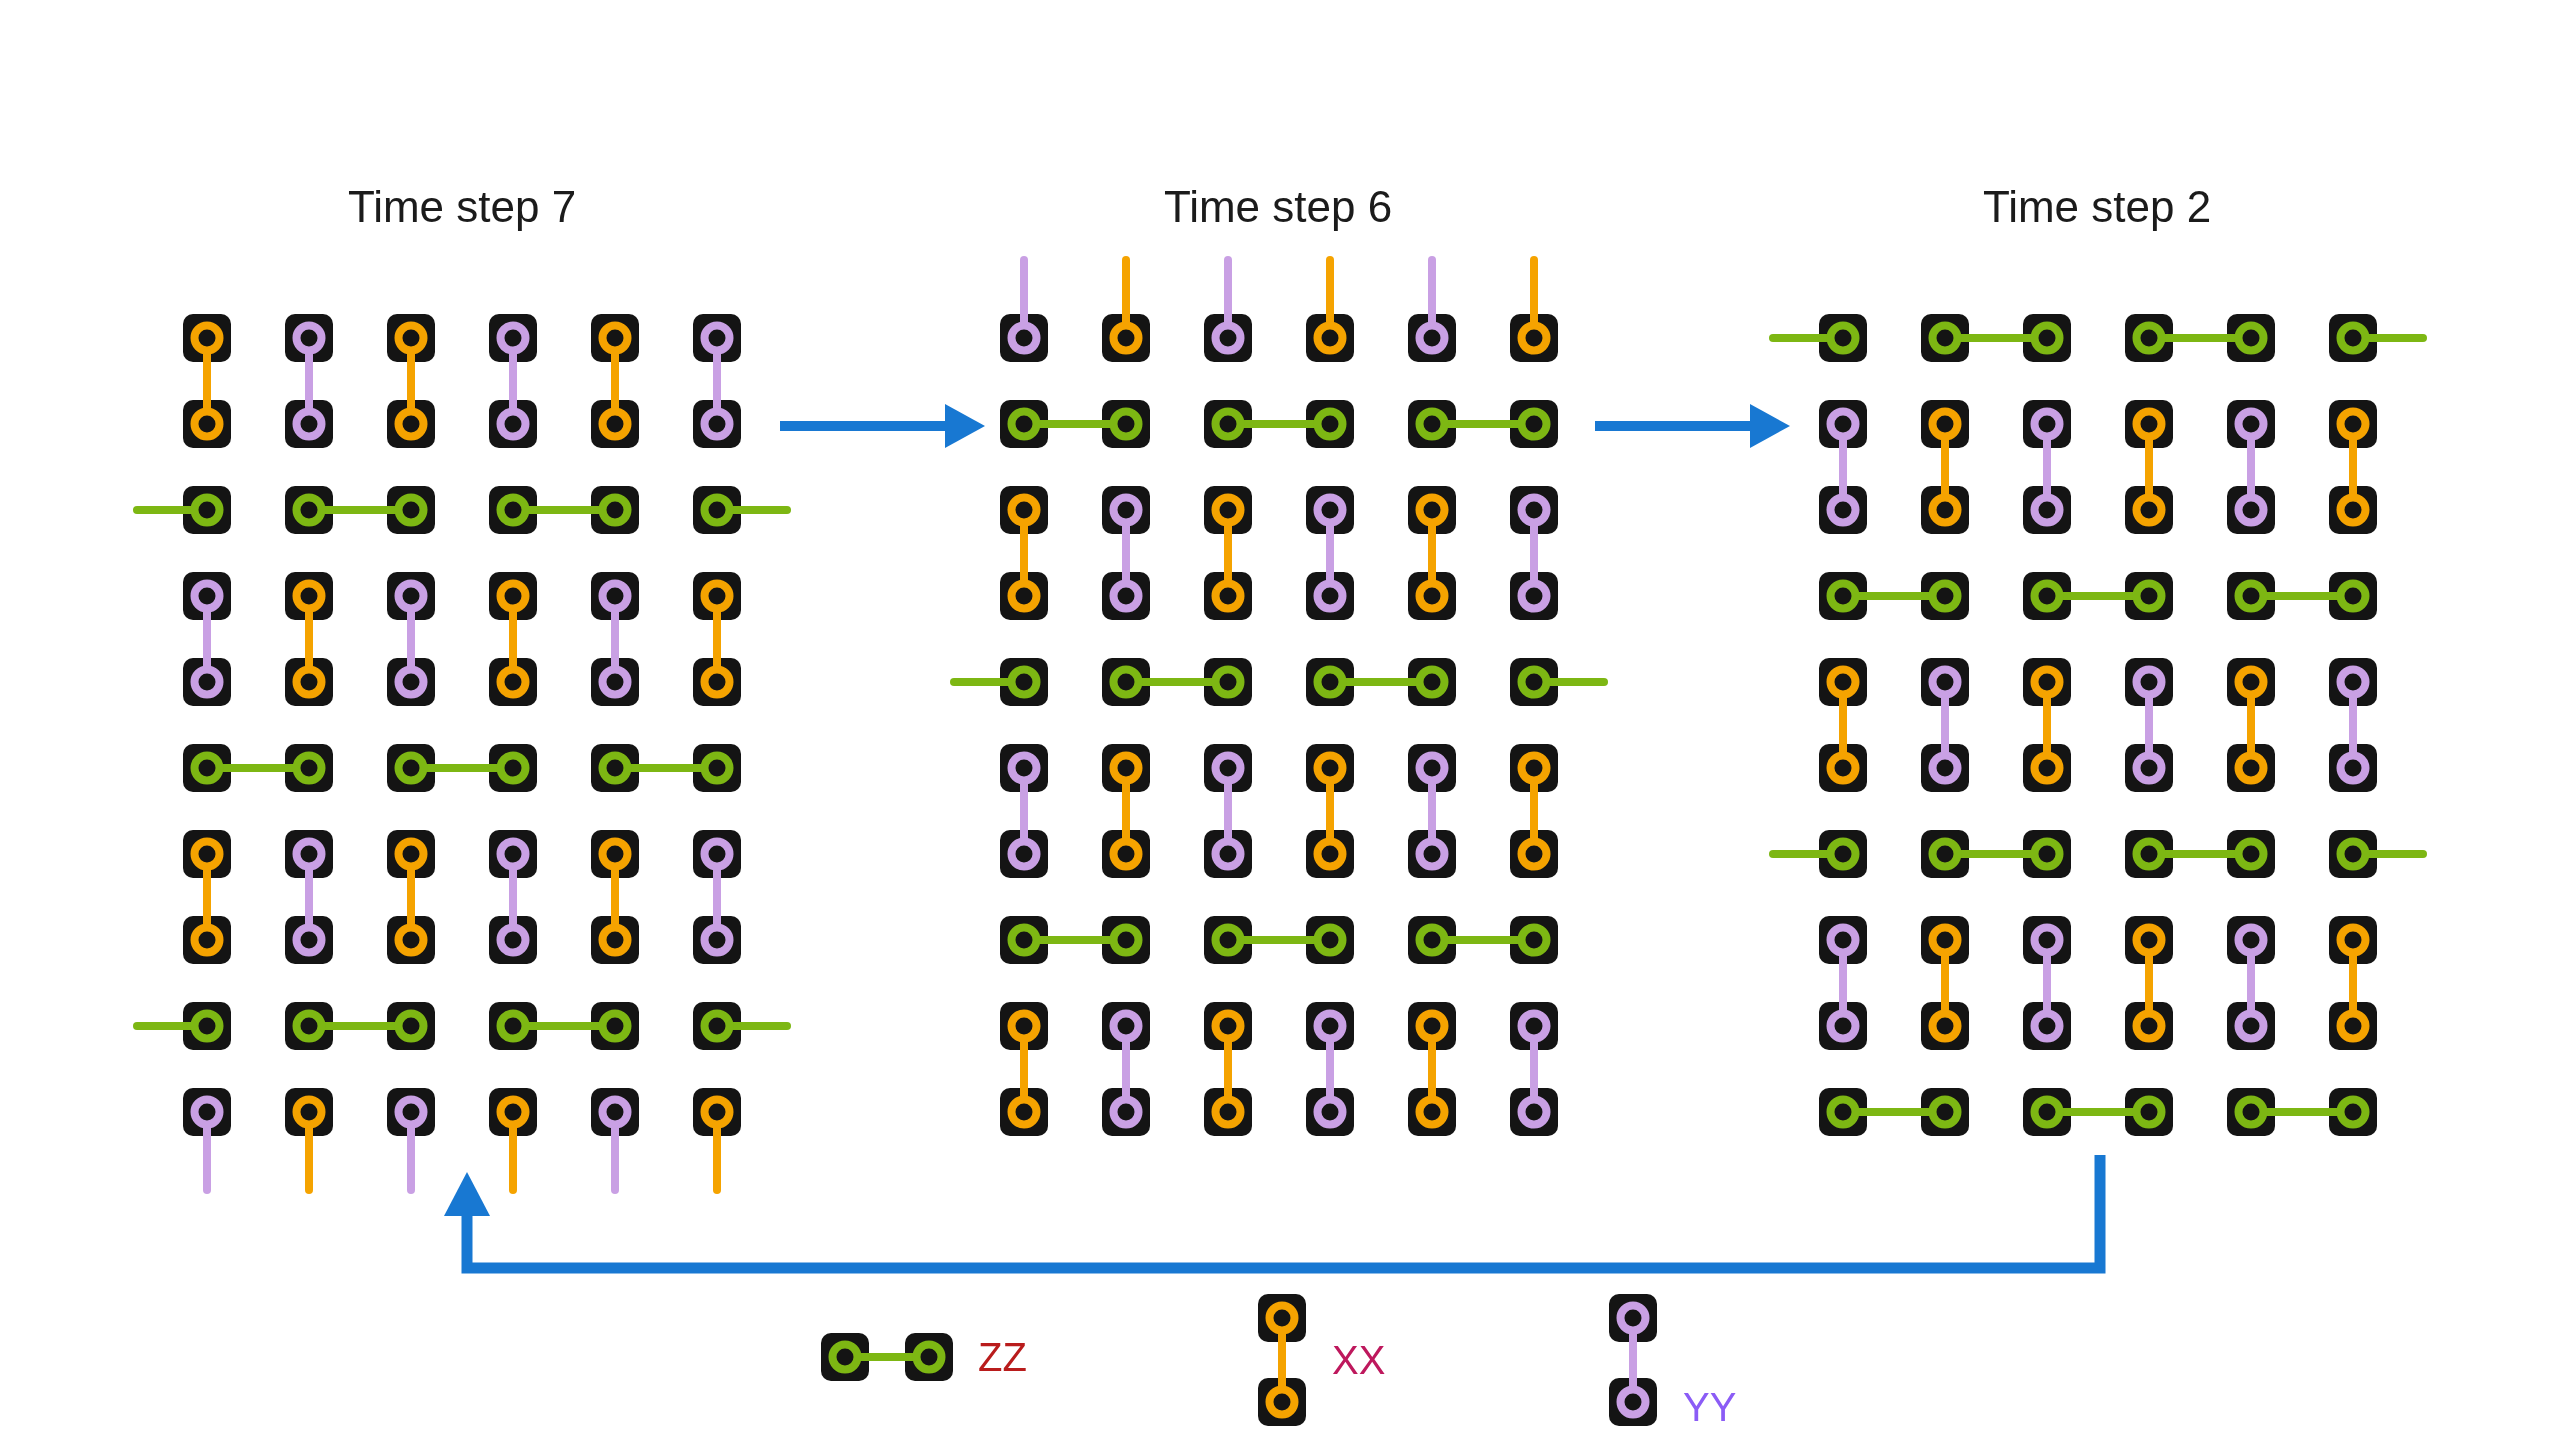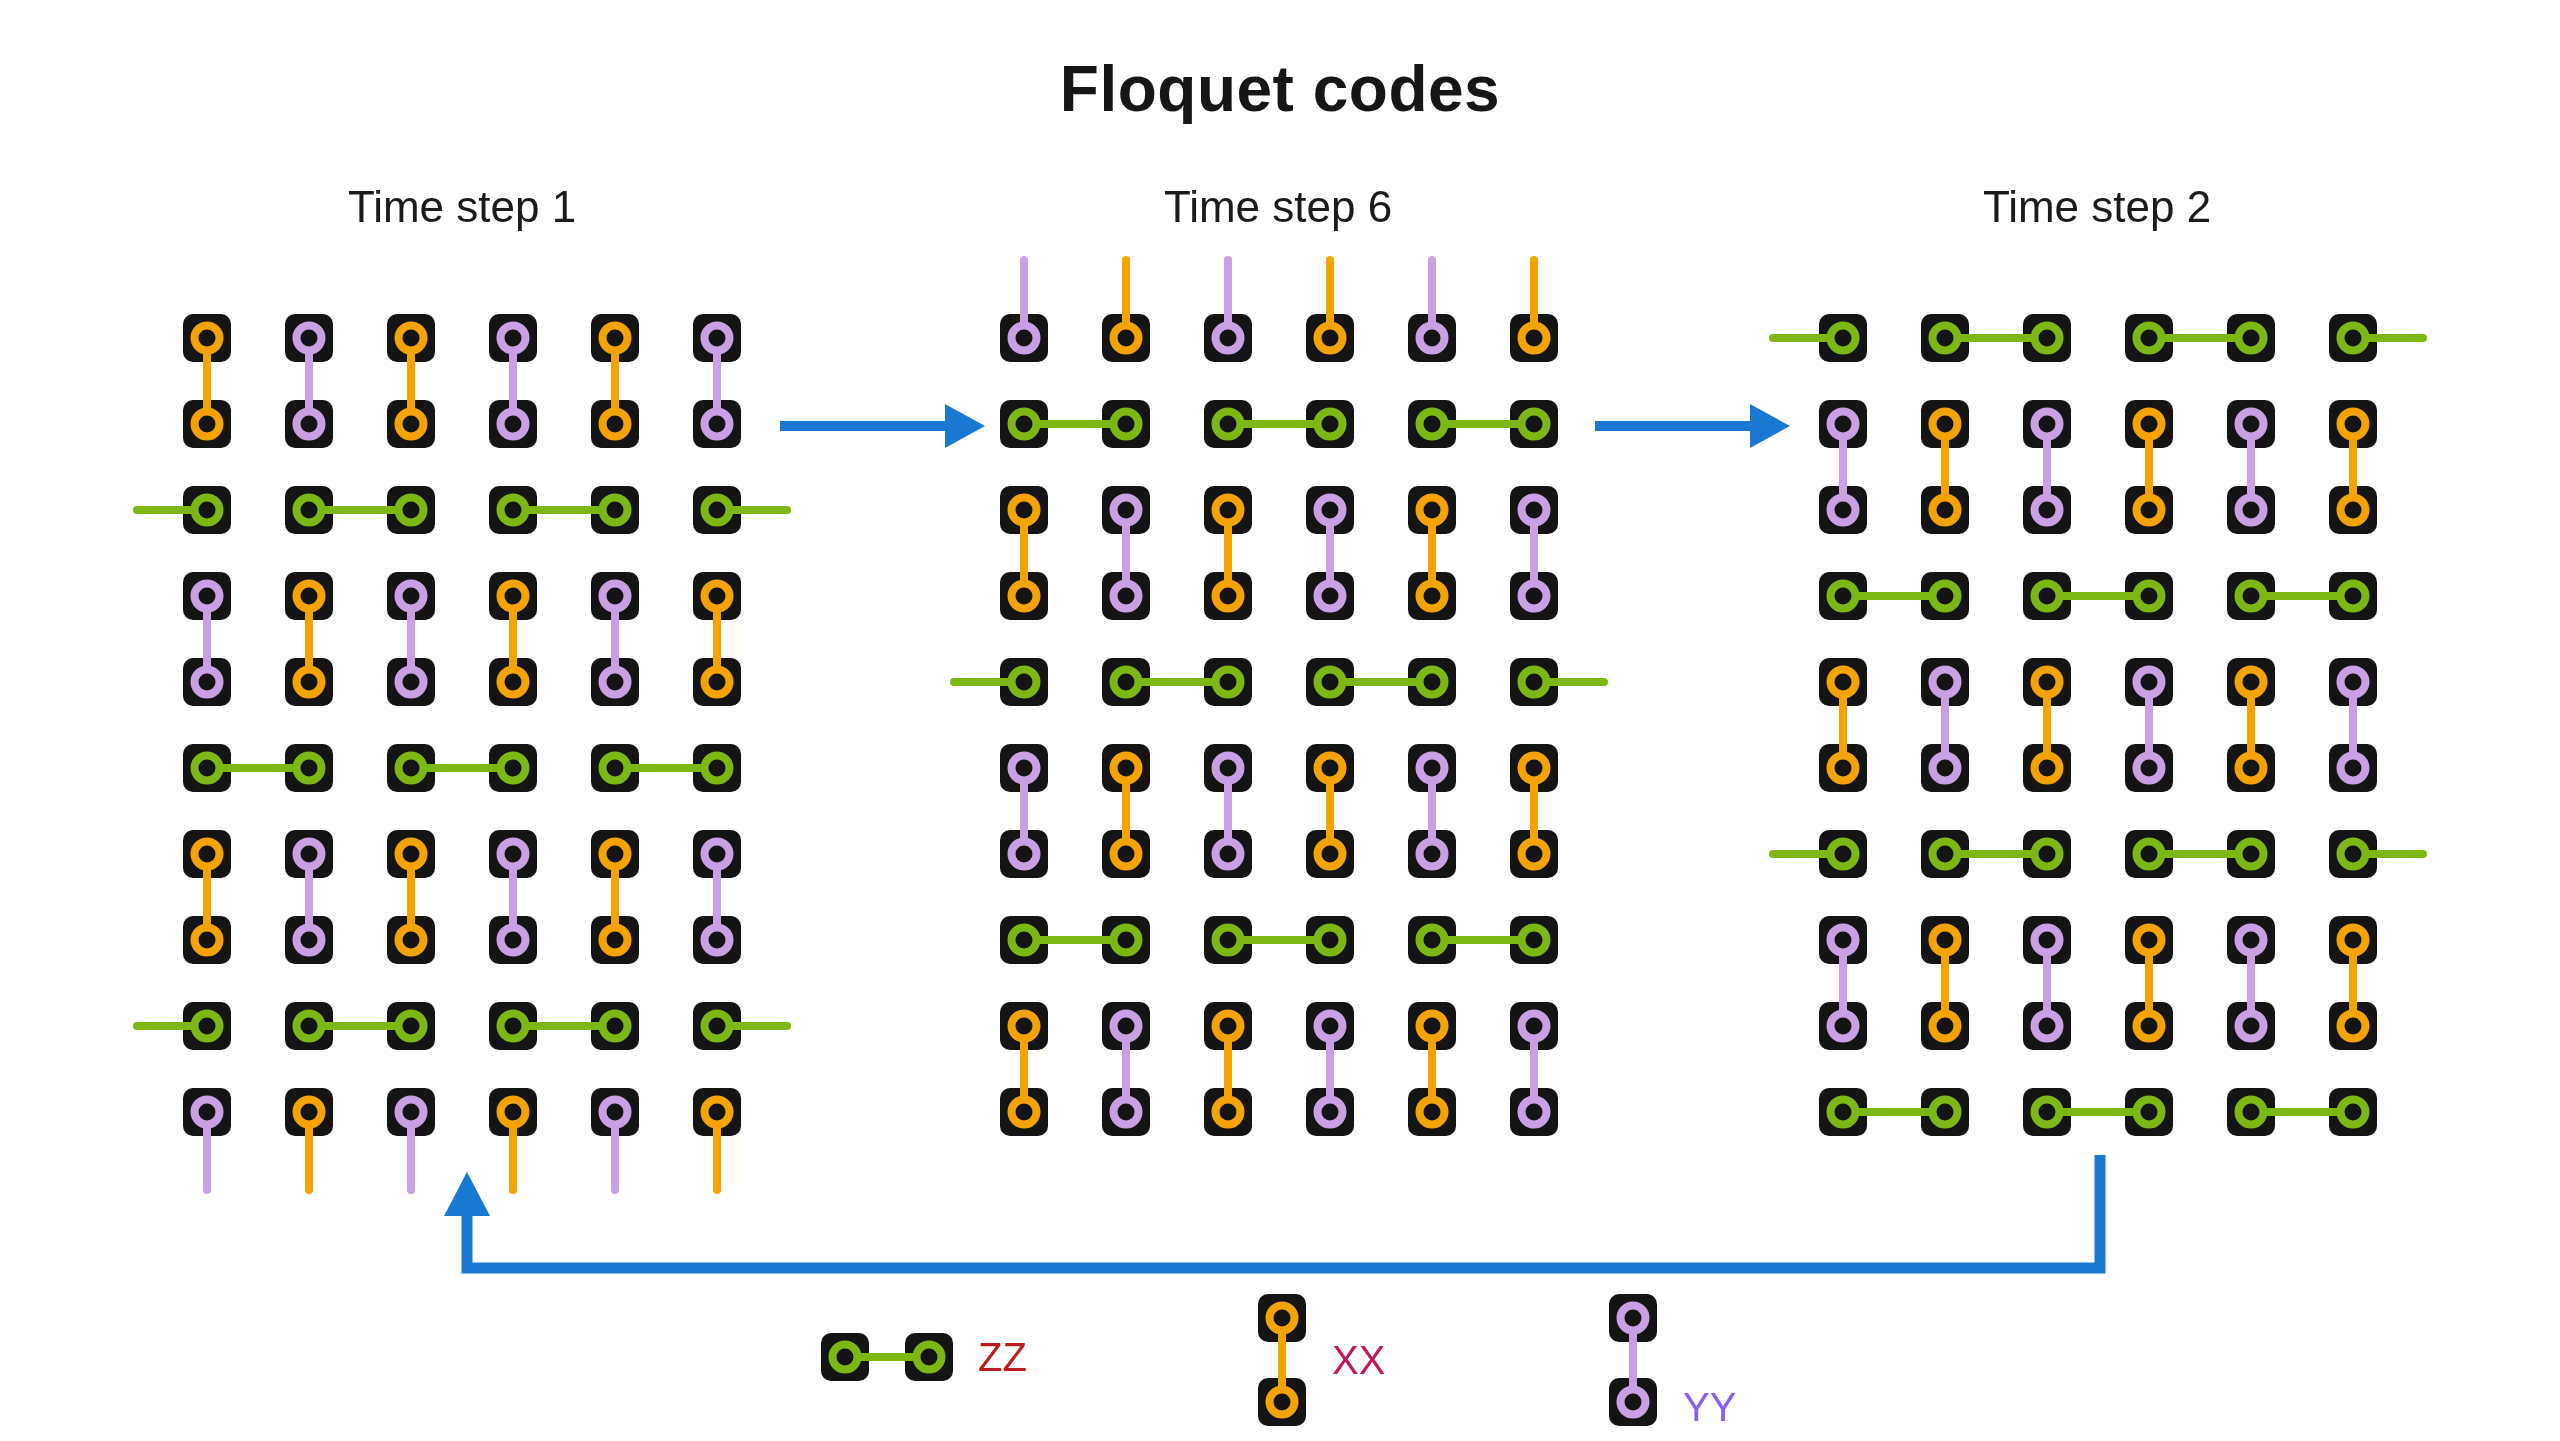--- a/index.html
+++ b/index.html
@@ -562,23 +562,22 @@
             <line x1="1633" y1="1332" x2="1633" y2="1388" stroke="#C9A0E4" stroke-width="8" stroke-linecap="round"></line>
           </g>
           <g>
             <circle cx="1633" cy="1318" r="12.5" fill="none" stroke="#C9A0E4" stroke-width="8"></circle>
             <circle cx="1633" cy="1402" r="12.5" fill="none" stroke="#C9A0E4" stroke-width="8"></circle>
           </g>
         </g>
       </g>
     </svg>
 
-  <div class="title">Floquet codes</div>
-
-  <div class="panel-label" style="left:462px">Time step 1</div>
+
+  <div class="panel-label" style="left:462px">Time step 7</div>
   <div class="panel-label" style="left:1278px">Time step 6</div>
   <div class="panel-label" style="left:2097px">Time step 2</div>
 
   <div class="legend-label" style="left: 978px; top: 1357px; color: #b91c1c;">ZZ</div>
   <div class="legend-label" style="left: 1332px; top: 1360px; color: #be185d;">XX</div>
   <div class="legend-label" style="left: 1683px; top: 1407px; color: #8b5cf6;">YY</div>
 
 </div>
 
 </body></html>

